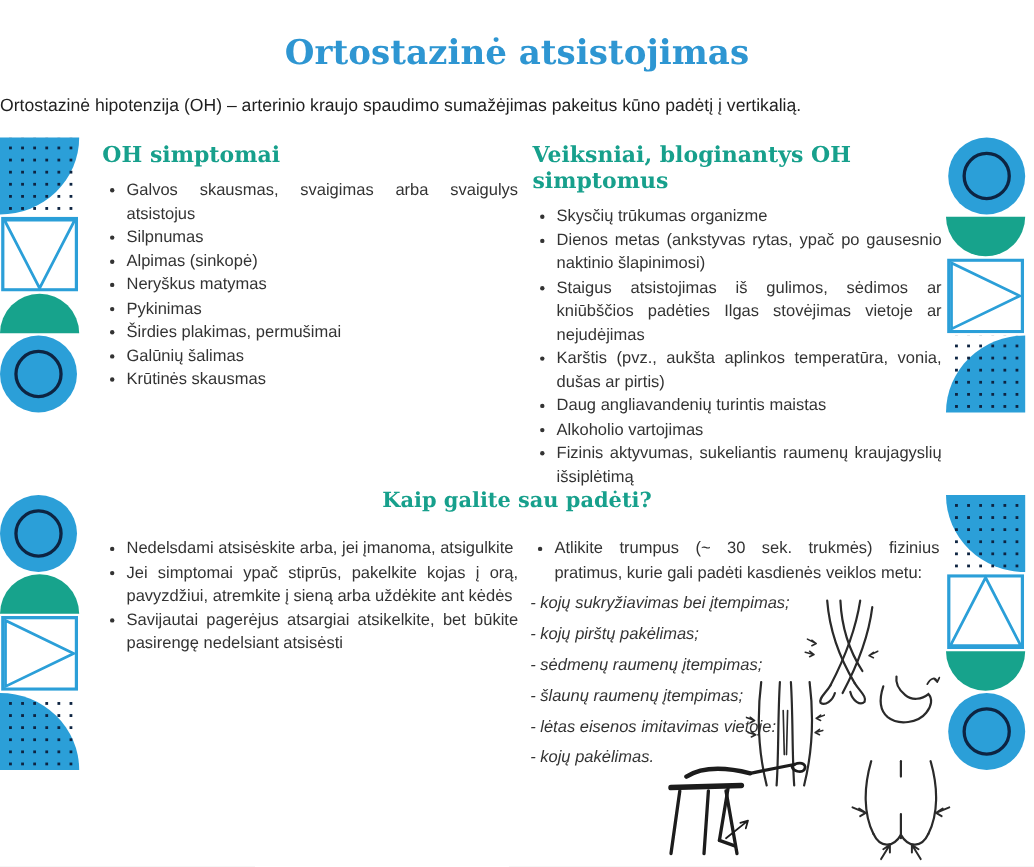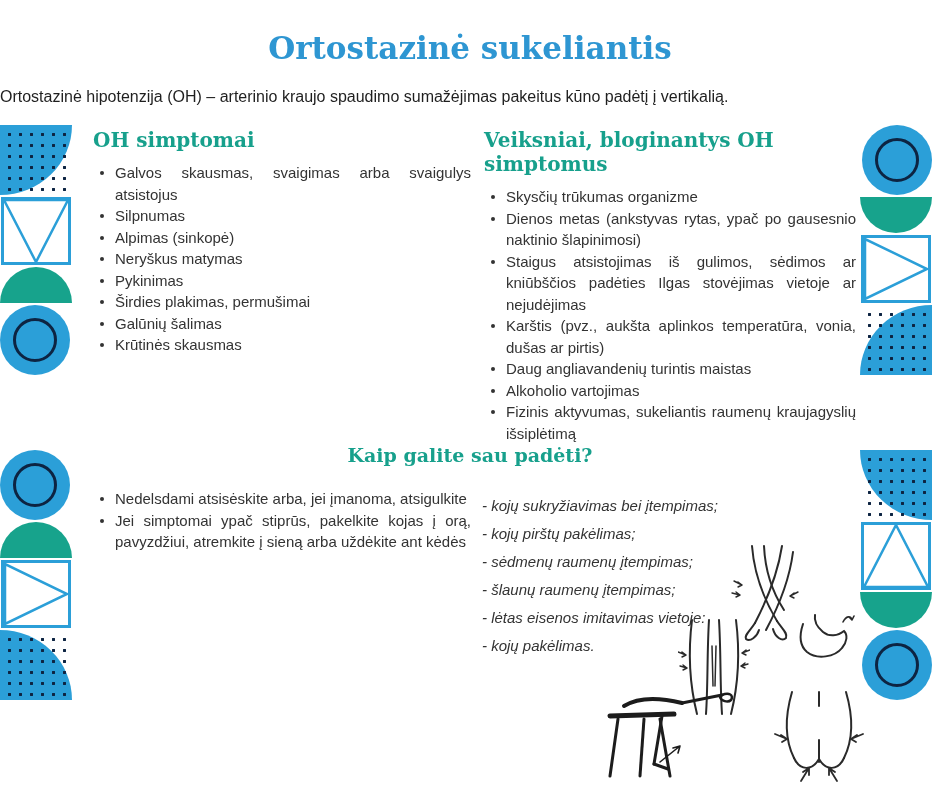--- a/index.html
+++ b/index.html
@@ -54,21 +54,21 @@
              letter-spacing:.5px;color:#2a2a2a;}
 
   .illus{position:absolute;}
   .illus svg{display:block;}
 </style>
 </head>
 <body>
 
 <div class="poster">
 
-  <div class="page-title">Ortostazinė sukeliantis</div>
+  <div class="page-title">Ortostazinė atsistojimas</div>
   <div class="page-subtitle">Ortostazinė hipotenzija (OH) – arterinio kraujo spaudimo sumažėjimas pakeitus kūno padėtį į vertikalią.</div>
 
   <div class="col col-symptoms">
     <h2 class="section-heading">OH simptomai</h2>
     <ul class="bullets">
       <li>Galvos skausmas, svaigimas arba svaigulys atsistojus</li>
       <li>Silpnumas</li>
       <li>Alpimas (sinkopė)</li>
       <li>Neryškus matymas</li>
       <li>Pykinimas</li>
@@ -90,24 +90,28 @@
       <li>Fizinis aktyvumas, sukeliantis raumenų kraujagyslių išsiplėtimą</li>
     </ul>
   </div>
 
   <div class="mid-heading">Kaip galite sau padėti?</div>
 
   <div class="col col-help-left">
     <ul class="bullets">
       <li>Nedelsdami atsisėskite arba, jei įmanoma, atsigulkite</li>
       <li>Jei simptomai ypač stiprūs, pakelkite kojas į orą, pavyzdžiui, atremkite į sieną arba uždėkite ant kėdės</li>
+      <li>Savijautai pagerėjus atsargiai atsikelkite, bet būkite pasirengę nedelsiant atsisėsti</li>
     </ul>
   </div>
 
   <div class="col col-help-right">
+    <ul class="bullets">
+      <li>Atlikite trumpus (~ 30 sek. trukmės) fizinius pratimus, kurie gali padėti kasdienės veiklos metu:</li>
+    </ul>
     <div class="dash-list">
       <div>- kojų sukryžiavimas bei įtempimas;</div>
       <div>- kojų pirštų pakėlimas;</div>
       <div>- sėdmenų raumenų įtempimas;</div>
       <div>- šlaunų raumenų įtempimas;</div>
       <div>- lėtas eisenos imitavimas vietoje:</div>
       <div>- kojų pakėlimas.</div>
     </div>
   </div>
 

